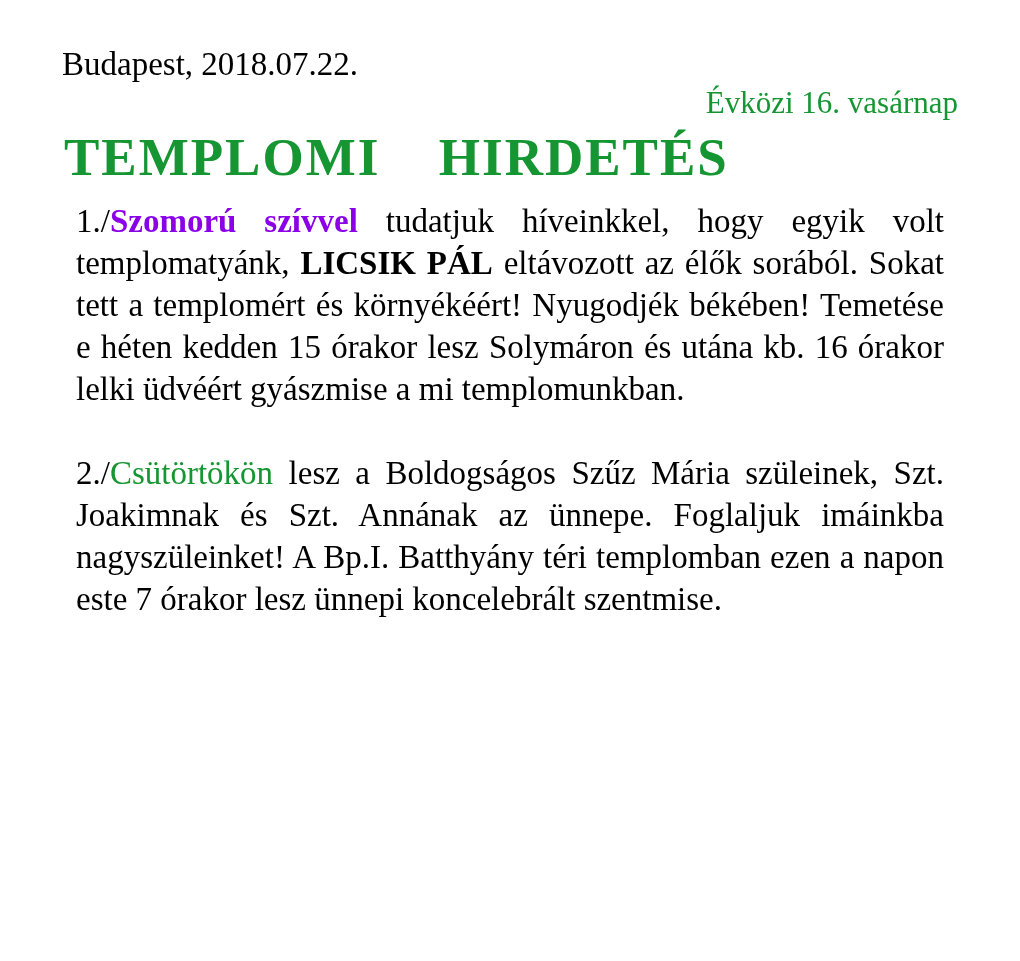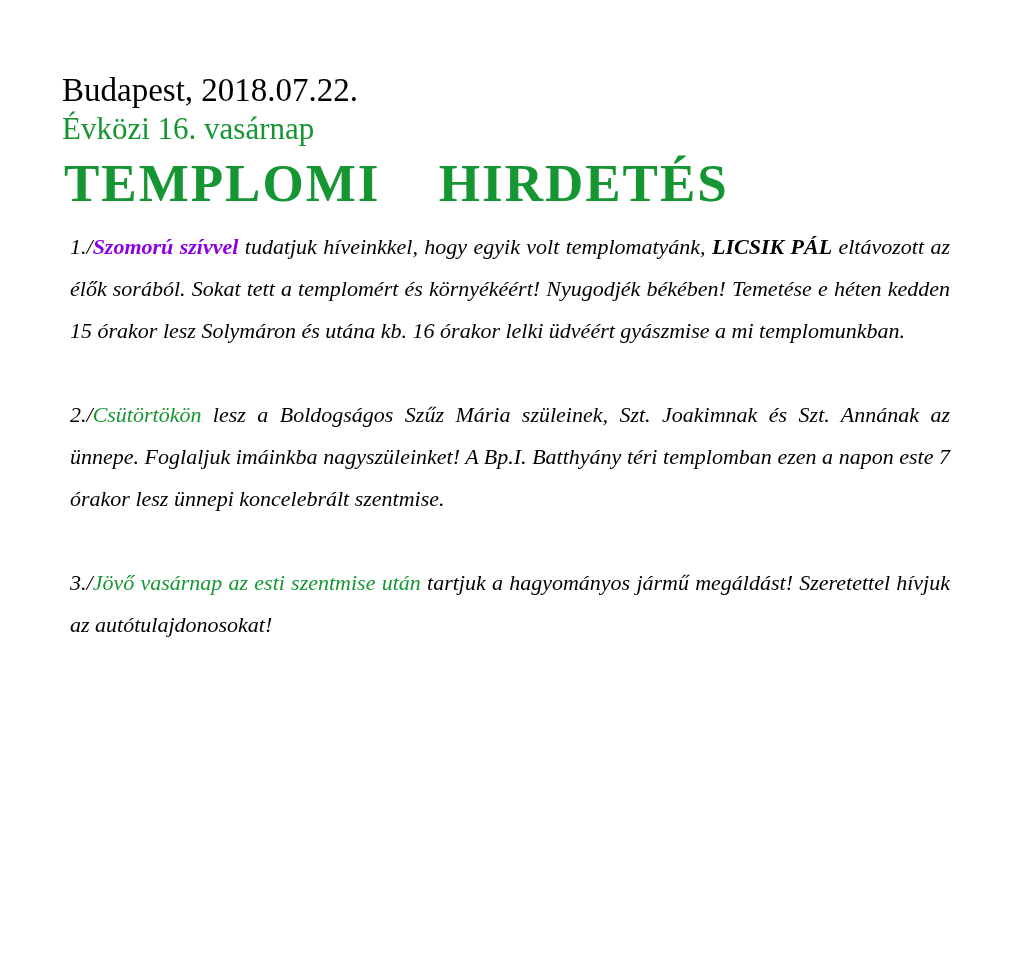--- a/index.html
+++ b/index.html
@@ -8,50 +8,50 @@
     background: var(--background, #FFFFFF);
   }
   .page {
     position: relative;
     width: 1020px;
     height: 961px;
     background: var(--background, #FFFFFF);
     font-family: "Liberation Serif", "DejaVu Serif", serif;
     color: var(--text, #000000);
     box-sizing: border-box;
-    padding: 70px 62px 0 62px;
+    padding: 44px 62px 0 62px;
     overflow: hidden;
   }
   .date-line {
     font-size: 33px;
     line-height: 40px;
     color: var(--text, #000000);
   }
   .season-line {
     font-size: 31px;
     line-height: 38px;
     color: var(--green, #169632);
+    text-align: right;
   }
   .page-title {
     font-size: 53px;
     font-weight: bold;
     line-height: 1.02;
     color: var(--green, #169632);
     margin: 8px 0 16px 2px;
     letter-spacing: 2px;
     word-spacing: 14px;
     white-space: pre;
   }
   .para {
-    font-size: 22px;
+    font-size: 33px;
     line-height: 42px;
     text-align: justify;
-    margin: 8px;
+    margin: 14px;
     color: var(--text, #000000);
-    font-style: italic;
   }
   .para + .para { margin-top: 42px; }
   .hl-purple {
     color: var(--purple, #8B00E6);
     font-weight: bold;
   }
   .hl-green {
     color: var(--green, #169632);
   }
   .bold { font-weight: bold; }
@@ -64,15 +64,14 @@
   <div class="date-line">Budapest, 2018.07.22.</div>
 
   <div class="season-line">Évközi 16. vasárnap</div>
 
   <h1 class="page-title">TEMPLOMI  HIRDETÉS</h1>
 
   <p class="para"><span>1./</span><span class="hl-purple">Szomorú szívvel</span><span> tudatjuk híveinkkel, hogy egyik volt templomatyánk, </span><span class="bold">LICSIK PÁL</span><span> eltávozott az élők sorából. Sokat tett a templomért és környékéért! Nyugodjék békében! Temetése e héten kedden 15 órakor lesz Solymáron és utána kb. 16 órakor lelki üdvéért gyászmise a mi templomunkban.</span></p>
 
   <p class="para"><span>2./</span><span class="hl-green">Csütörtökön</span><span> lesz a Boldogságos Szűz Mária szüleinek, Szt. Joakimnak és Szt. Annának az ünnepe. Foglaljuk imáinkba nagyszüleinket! A Bp.I. Batthyány téri templomban ezen a napon este 7 órakor lesz ünnepi koncelebrált szentmise.</span></p>
 
-  <p class="para"><span>3./</span><span class="hl-green">Jövő vasárnap az esti szentmise után</span><span> tartjuk a hagyományos jármű megáldást! Szeretettel hívjuk az autótulajdonosokat!</span></p>
 
 </div>
 
 </body></html>

